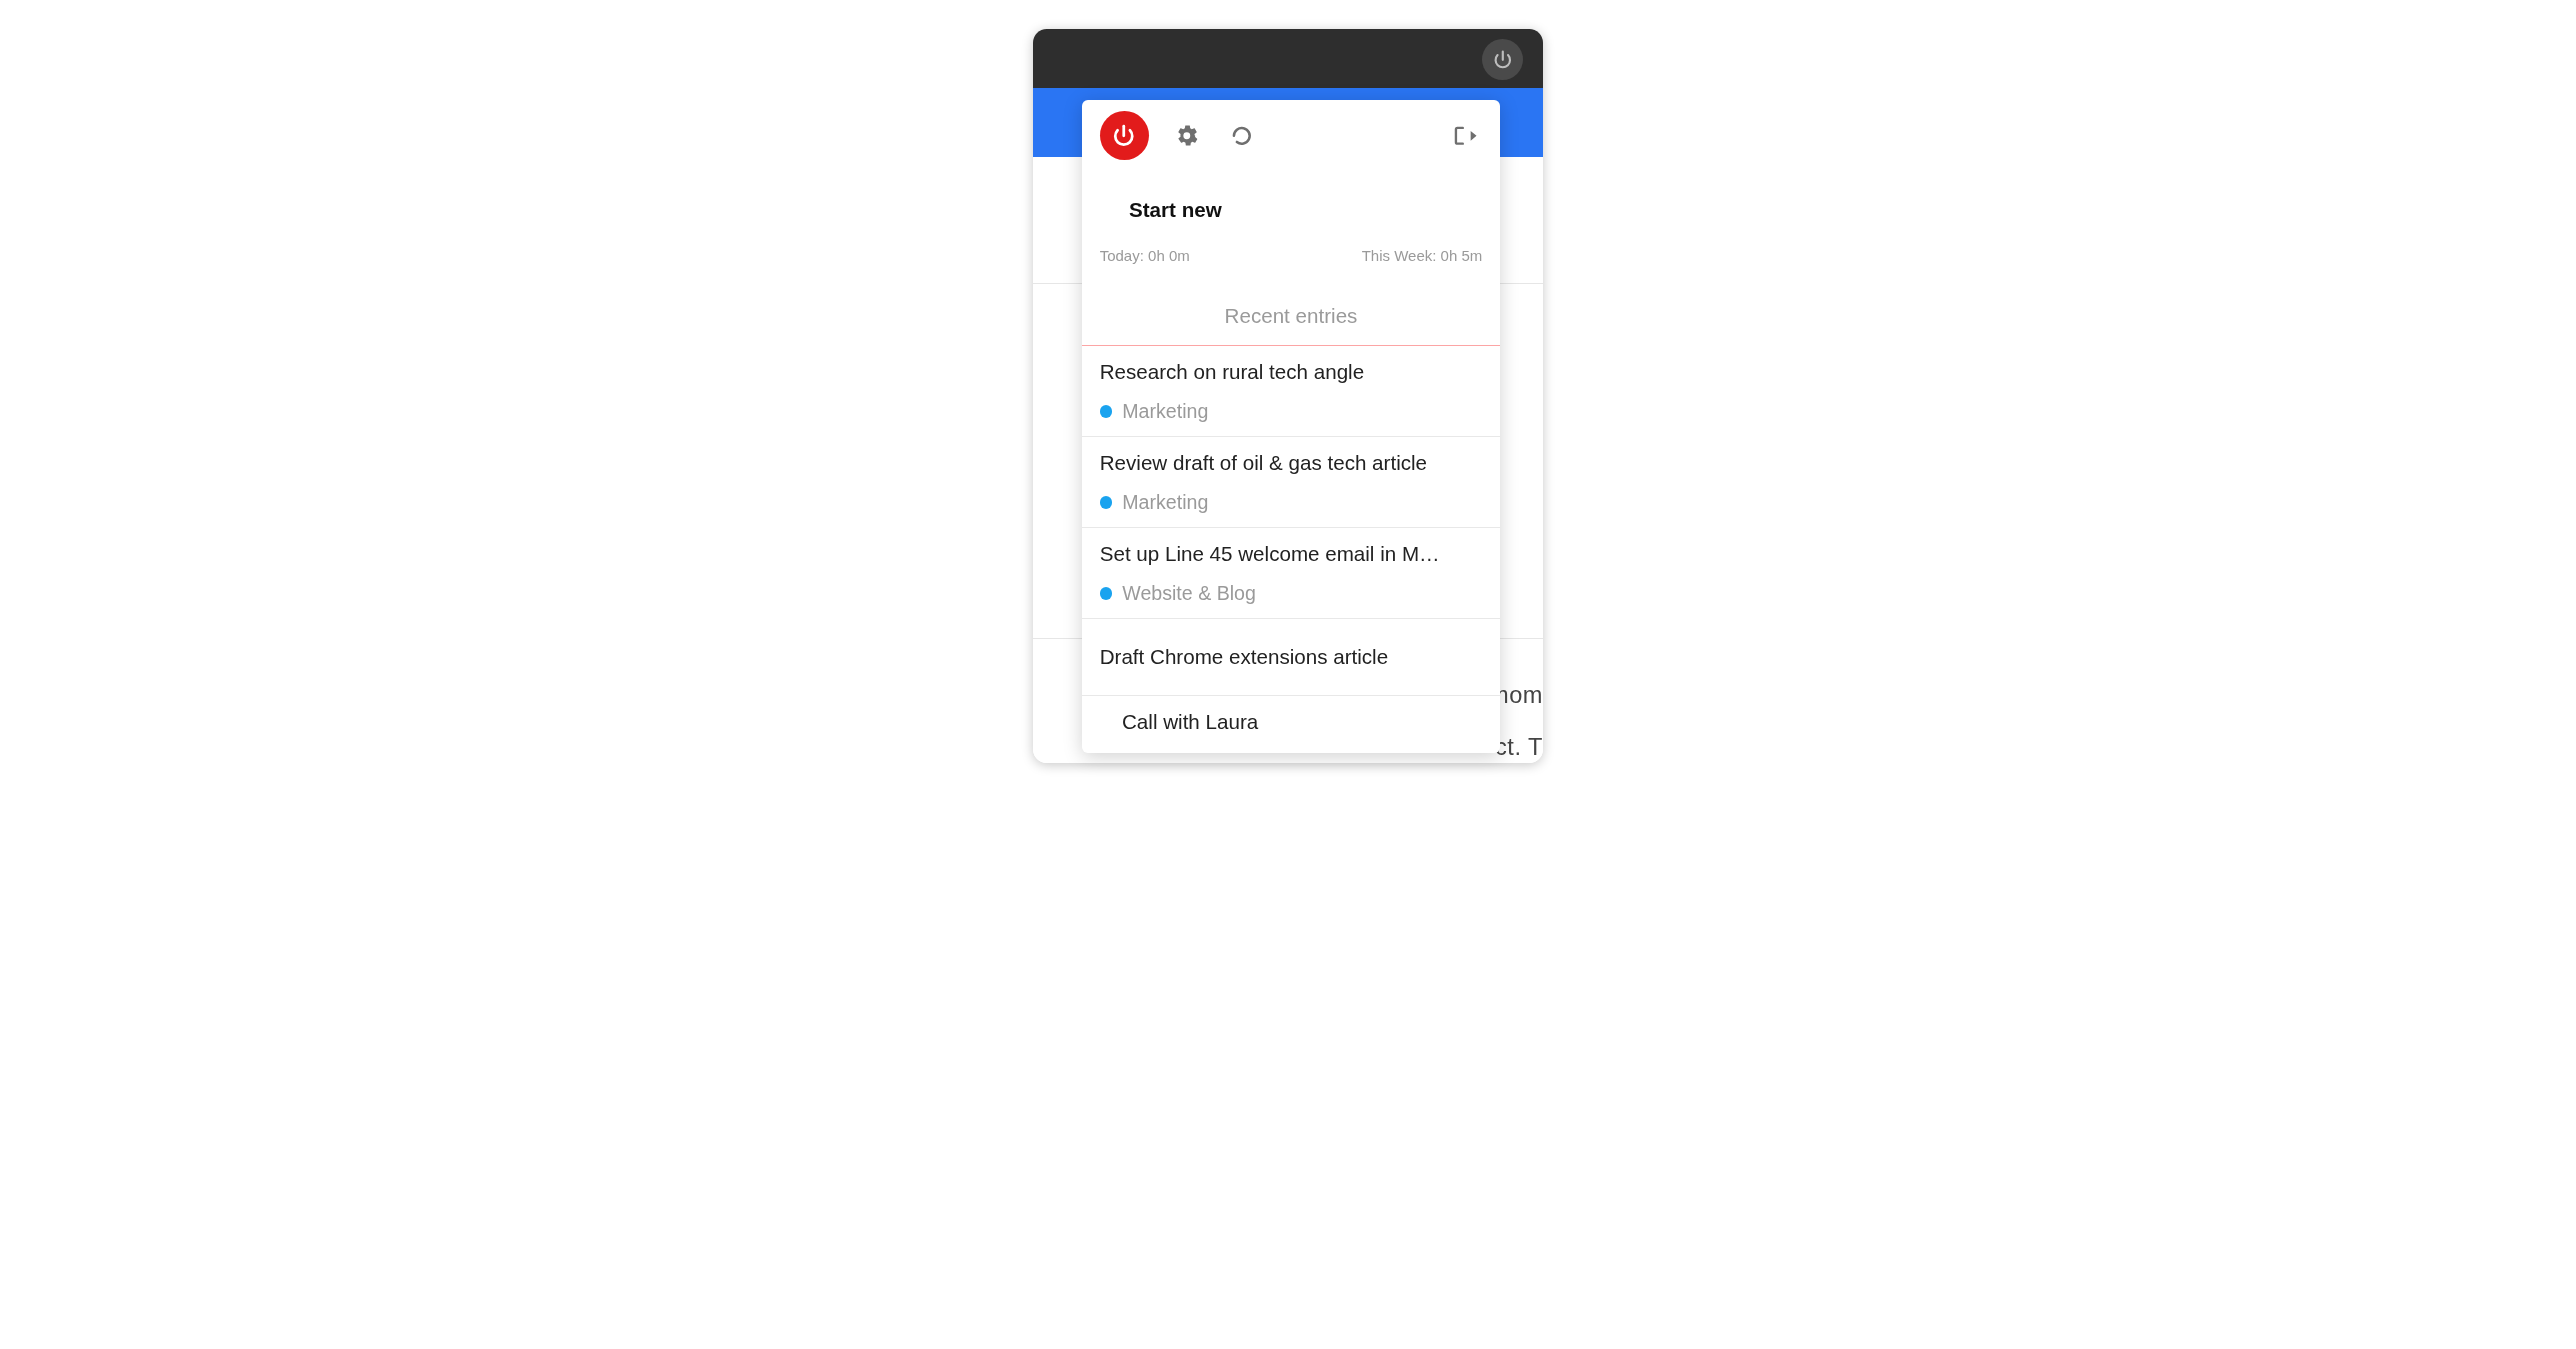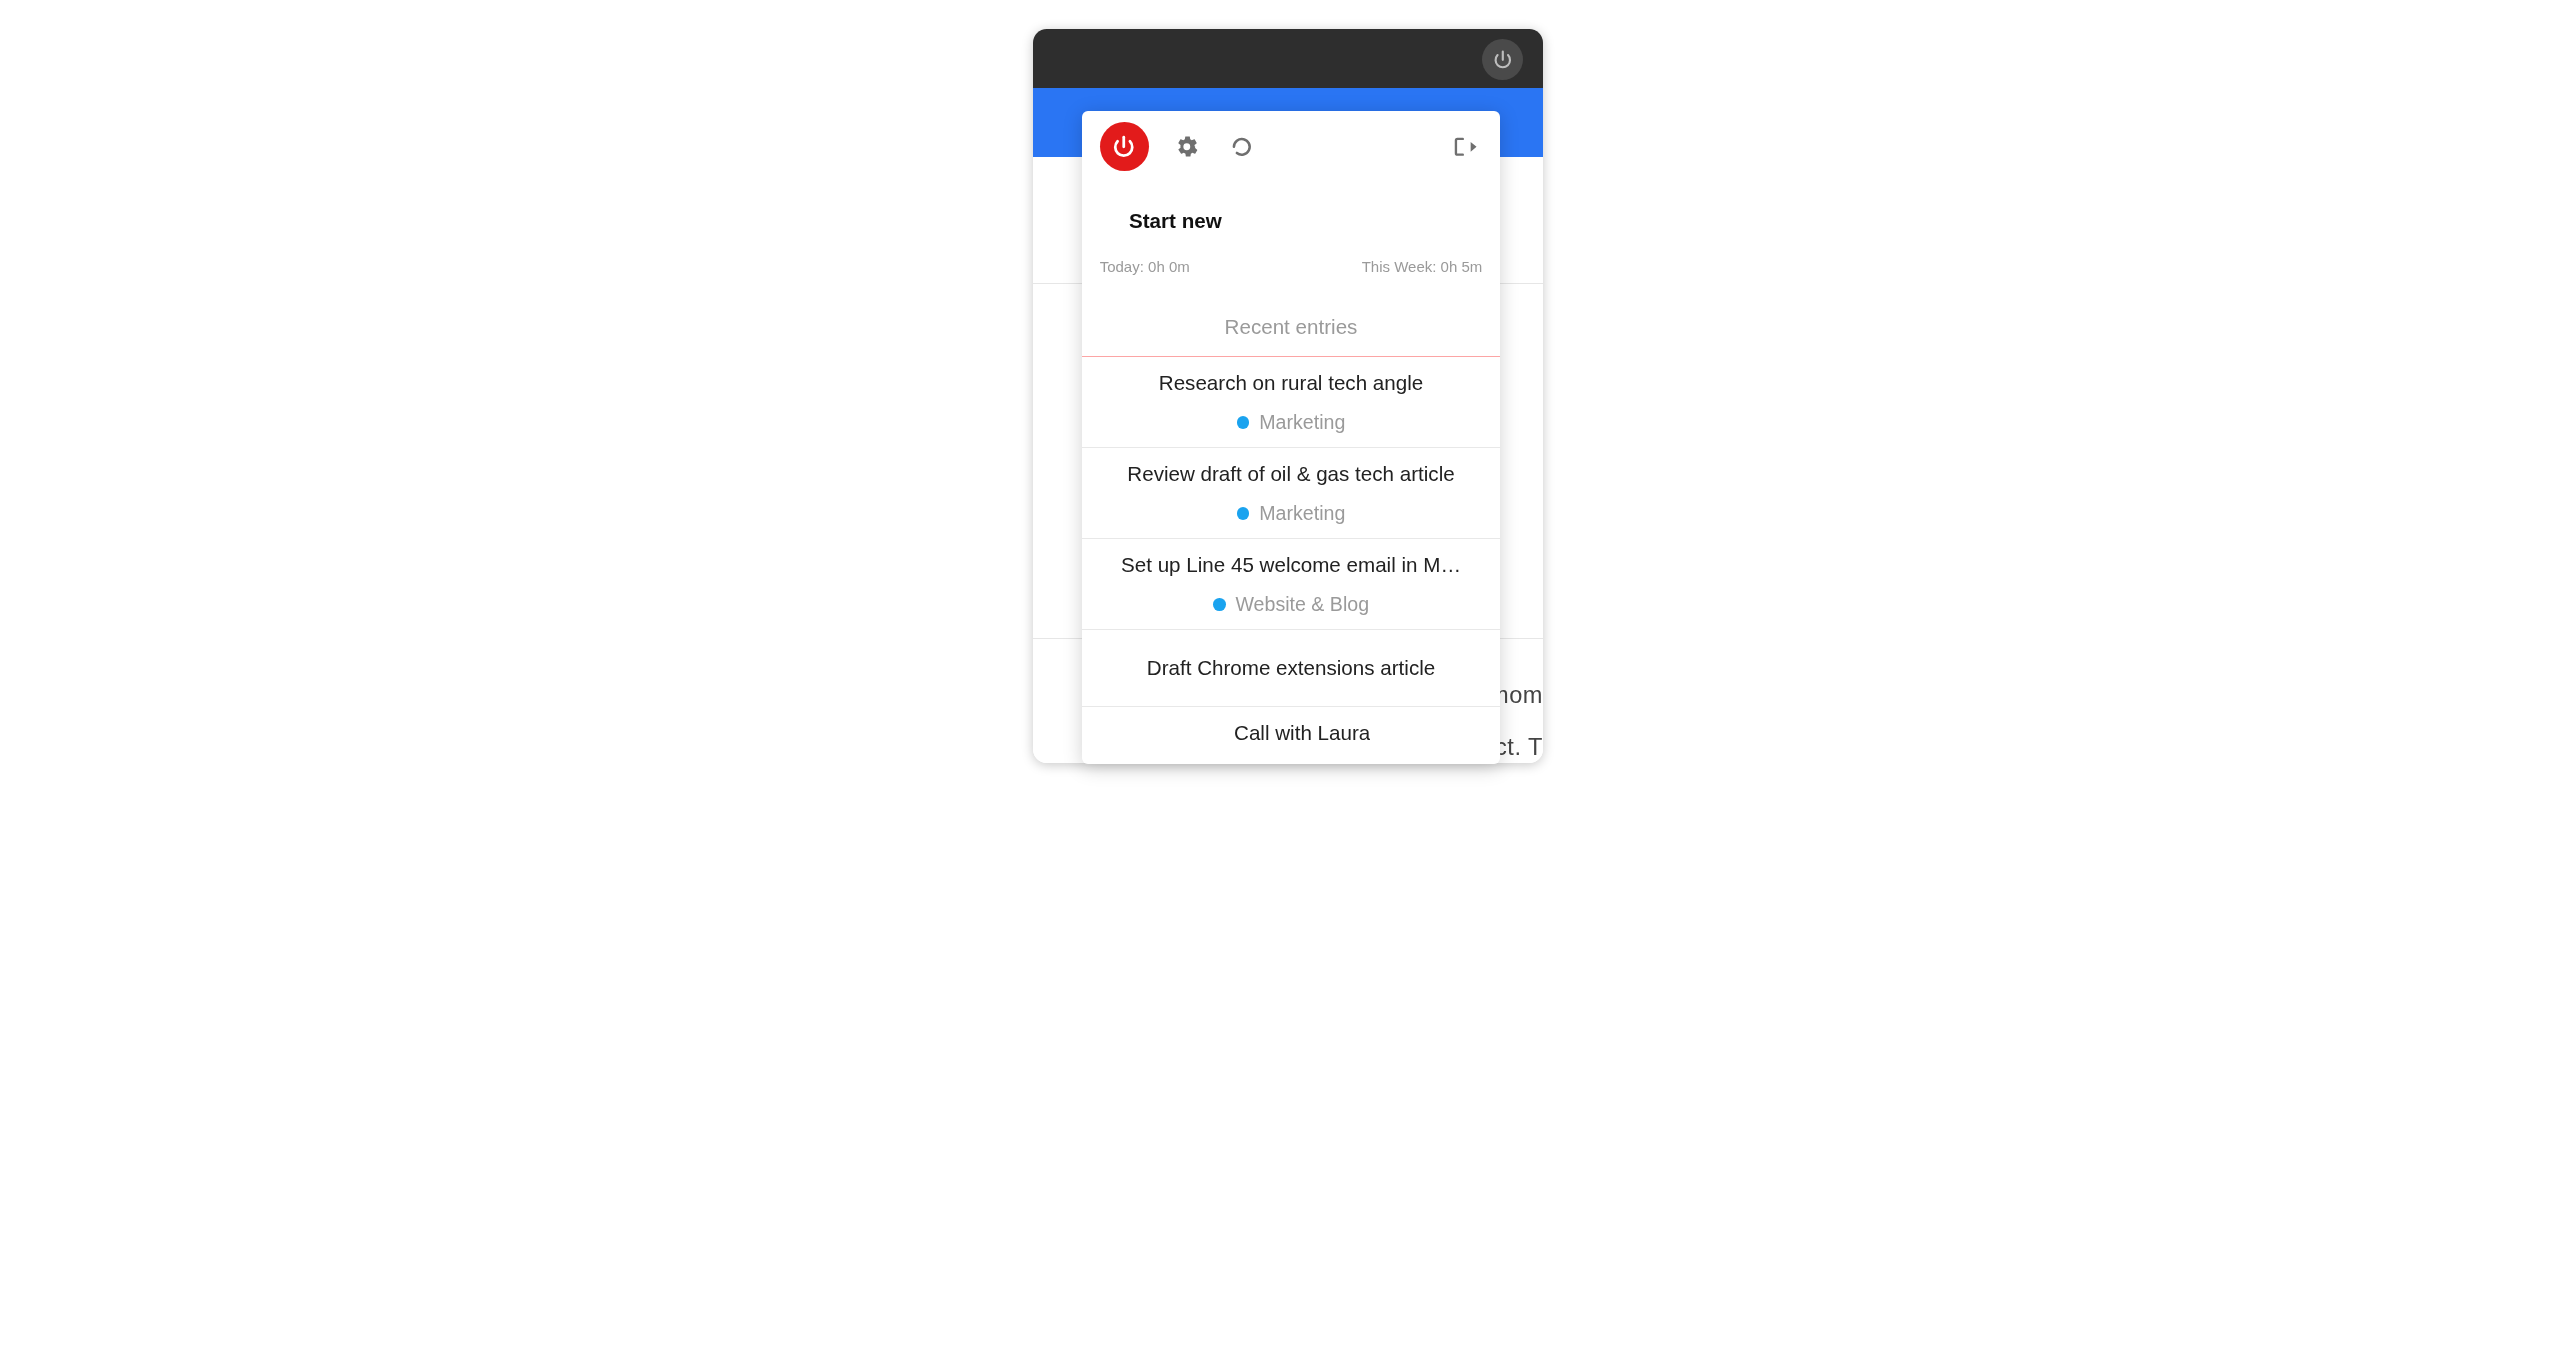--- a/index.html
+++ b/index.html
@@ -77,21 +77,21 @@
     bottom: 3.9px;
     font-size: 23.6px;
     color: #444;
     letter-spacing: 0.5px;
   }
 
   
   .popup {
     position: absolute;
     left: 540px;
-    top: 91px;
+    top: 80px;
     width: 418px;
     height: 653px;
     background: #ffffff;
     border-radius: 5.9px;
     box-shadow: 0 3.9px 19.6px rgba(0,0,0,0.18);
     overflow: hidden;
     display: flex;
     flex-direction: column;
   }
   .popup-toolbar {
@@ -143,21 +143,20 @@
     border-bottom: 1px solid #fca5a5;
   }
   .entry {
     padding: 11.8px 17.7px 11.8px 17.7px;
     border-bottom: 1px solid #e8e8e8;
     cursor: pointer;
     min-height: 77px;
     display: flex;
     flex-direction: column;
     justify-content: center;
-    align-items: center;
   }
   .entry-title {
     font-size: 20.6px;
     color: #222;
     white-space: nowrap;
     overflow: hidden;
     text-overflow: ellipsis;
     line-height: 1.35;
   }
   .entry-project {

